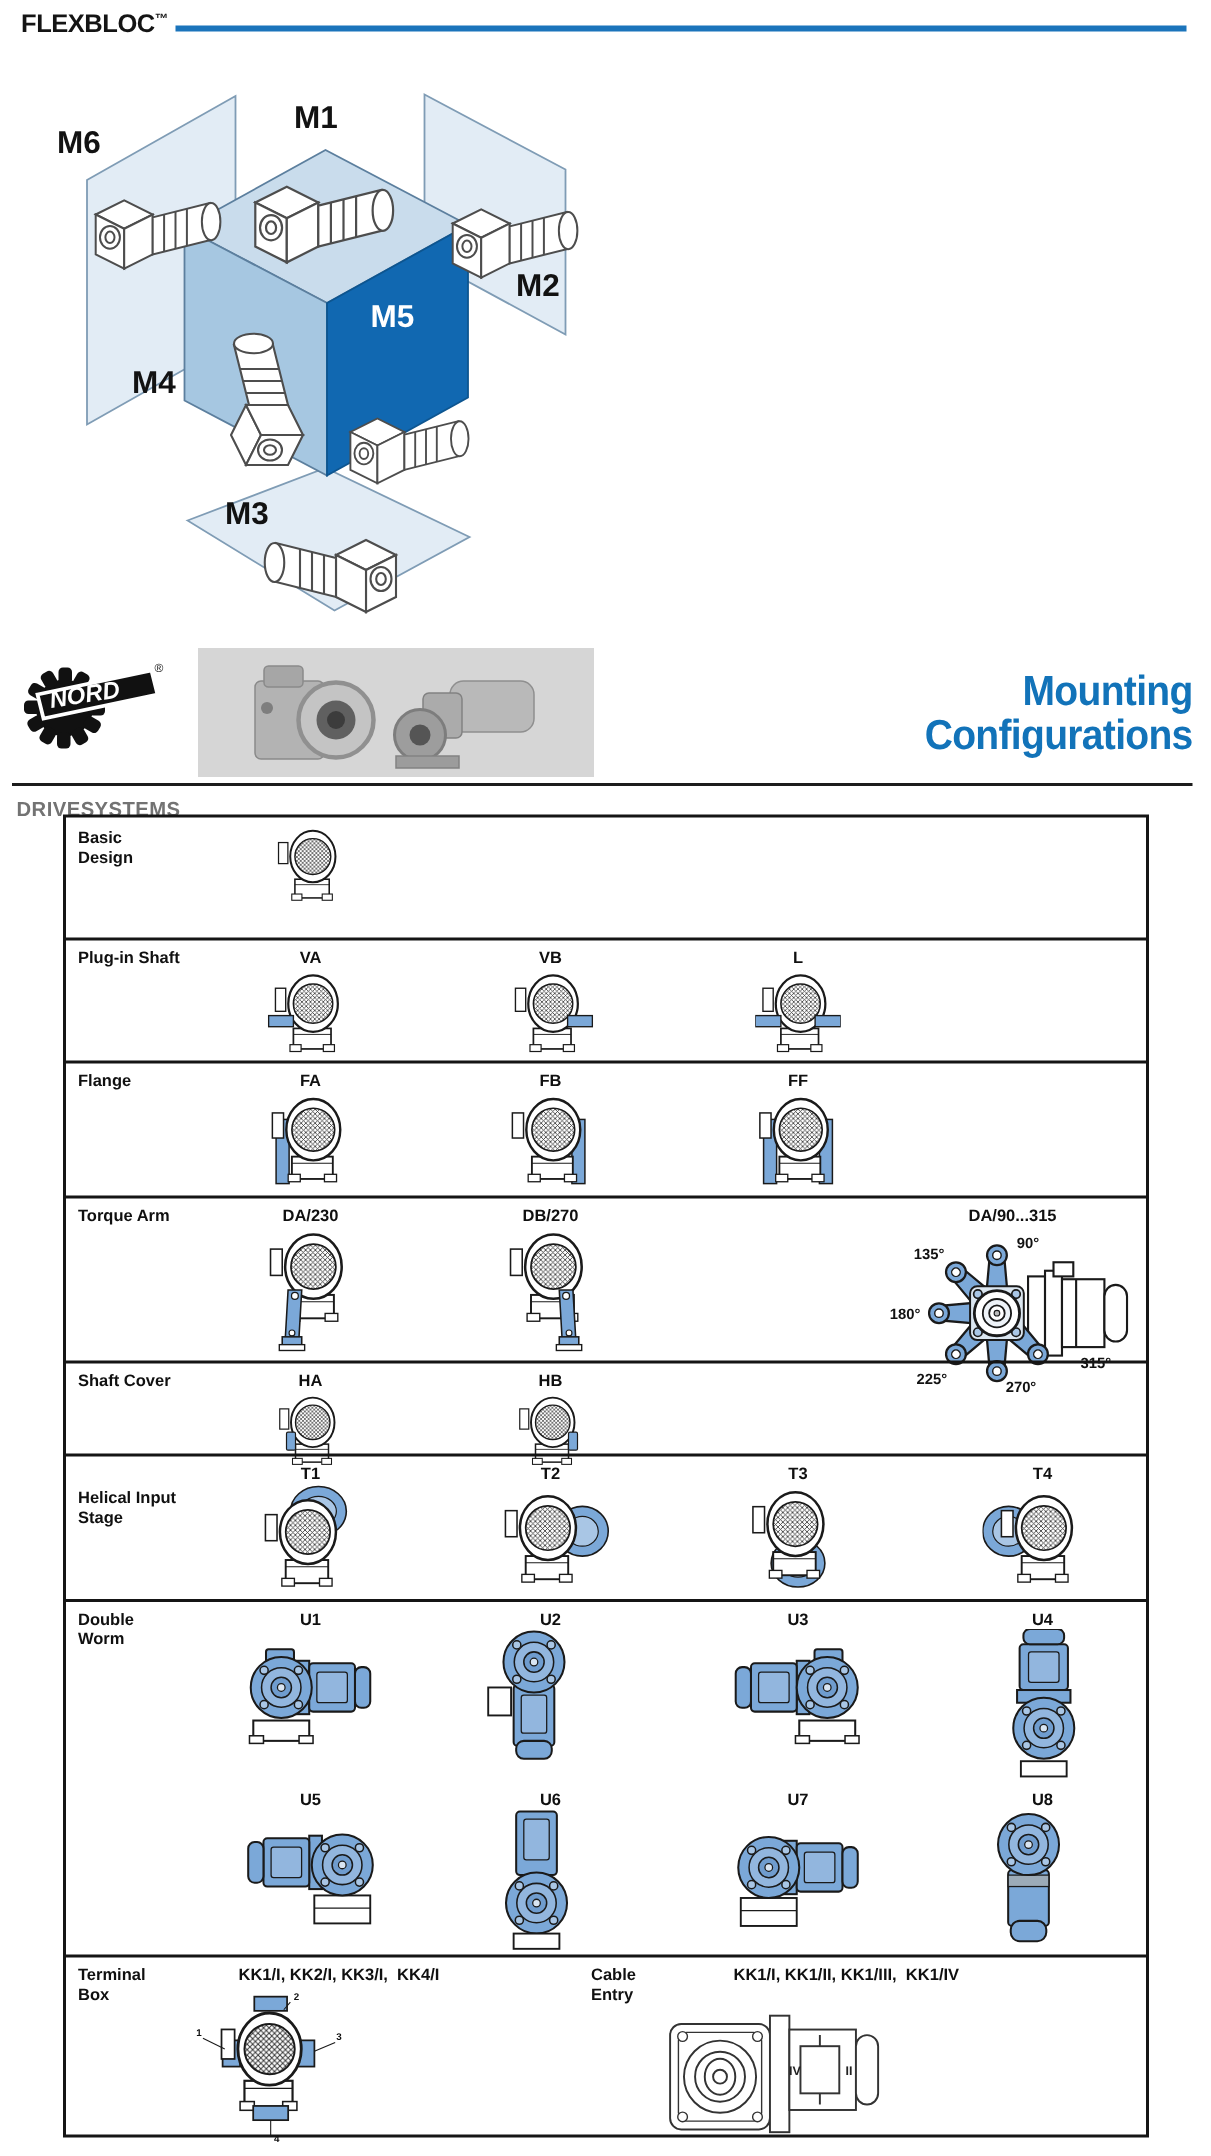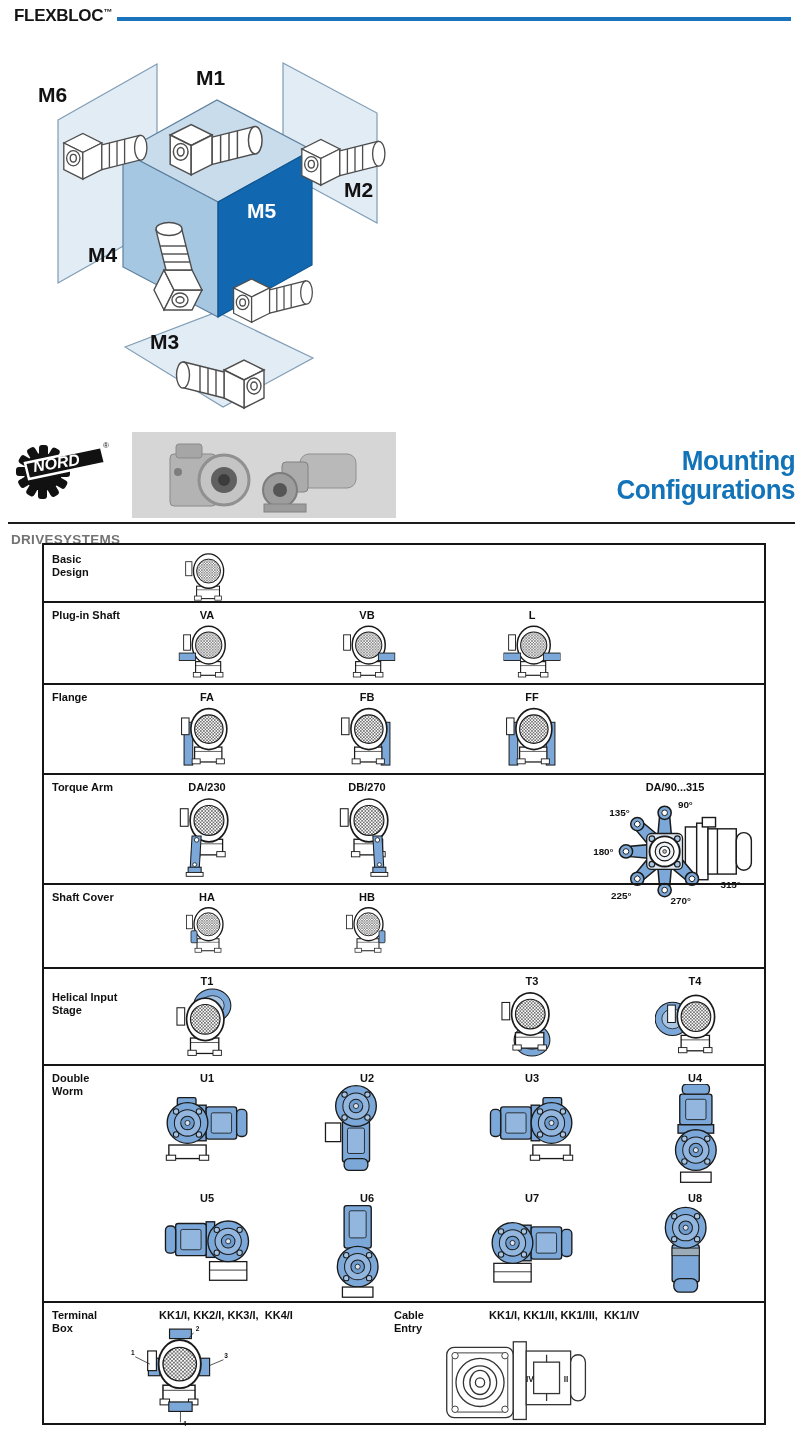--- a/index.html
+++ b/index.html
@@ -171,21 +171,21 @@
   </svg>
 
   <div class="doc-title">
     <div>Mounting</div>
     <div>Configurations</div>
   </div>
   <div class="hrule"></div>
 
   <div class="mount-table">
 
-    <div class="trow" style="height:56px">
+    <div class="trow" style="height:80px">
       <div class="rowlabel">
         <div>Basic</div>
           <div>Design</div>
       </div>
       <div class="cell" style="left:163px;top:4px">
         <svg viewBox="0 0 100 103" width="52" height="54">
             <use href="#unit"></use>
           </svg>
       </div>
     </div>
@@ -323,21 +323,21 @@
           <text class="ang" x="100" y="16" text-anchor="middle">90°</text>
           <text class="ang" x="30" y="24" text-anchor="middle">135°</text>
           <text class="ang" x="13" y="66" text-anchor="middle">180°</text>
           <text class="ang" x="32" y="112" text-anchor="middle">225°</text>
           <text class="ang" x="95" y="118" text-anchor="middle">270°</text>
           <text class="ang" x="148" y="101" text-anchor="middle">315°</text>
         </svg>
       </div>
     </div>
 
-    <div class="trow" style="height:84px">
+    <div class="trow" style="height:62px">
       <div class="rowlabel" style="top:6px">Shaft Cover</div>
       <div class="cell" style="left:163px;top:6px">
         <div class="code">HA</div>
         <svg viewBox="0 0 100 103" width="50" height="52">
           <use href="#unit"></use>
             <rect class="blu" x="18" y="55" width="12" height="24" rx="2"></rect>
           </svg>
       </div>
       <div class="cell" style="left:323px;top:6px">
         <div class="code">HB</div>
@@ -352,20 +352,28 @@
       <div class="rowlabel" style="top:22px">
         <div>Helical Input</div>
           <div>Stage</div>
       </div>
       <div class="cell" style="left:163px;top:6px">
         <div class="code">T1</div>
         <svg viewBox="0 0 120 110" width="80" height="73">
           <ellipse class="blu" cx="68" cy="28" rx="28" ry="25"></ellipse>
             <ellipse class="blulight" cx="68" cy="28" rx="18" ry="15"></ellipse>
           <use href="#unit" transform="translate(6,8) scale(0.97)"></use>
+          </svg>
+      </div>
+      <div class="cell" style="left:323px;top:6px">
+        <div class="code">T2</div>
+        <svg viewBox="0 0 120 110" width="80" height="73">
+          <ellipse class="blu" cx="92" cy="48" rx="26" ry="25"></ellipse>
+            <ellipse class="blulight" cx="92" cy="48" rx="16" ry="15"></ellipse>
+          <use href="#unit" transform="translate(6,4) scale(0.97)"></use>
           </svg>
       </div>
       <div class="cell" style="left:488px;top:6px">
         <div class="code">T3</div>
         <svg viewBox="0 0 120 110" width="80" height="73">
           <ellipse class="blu" cx="60" cy="80" rx="27" ry="24"></ellipse>
             <ellipse class="blulight" cx="60" cy="80" rx="17" ry="14"></ellipse>
           <use href="#unit" transform="translate(6,0) scale(0.97)"></use>
           </svg>
       </div>

